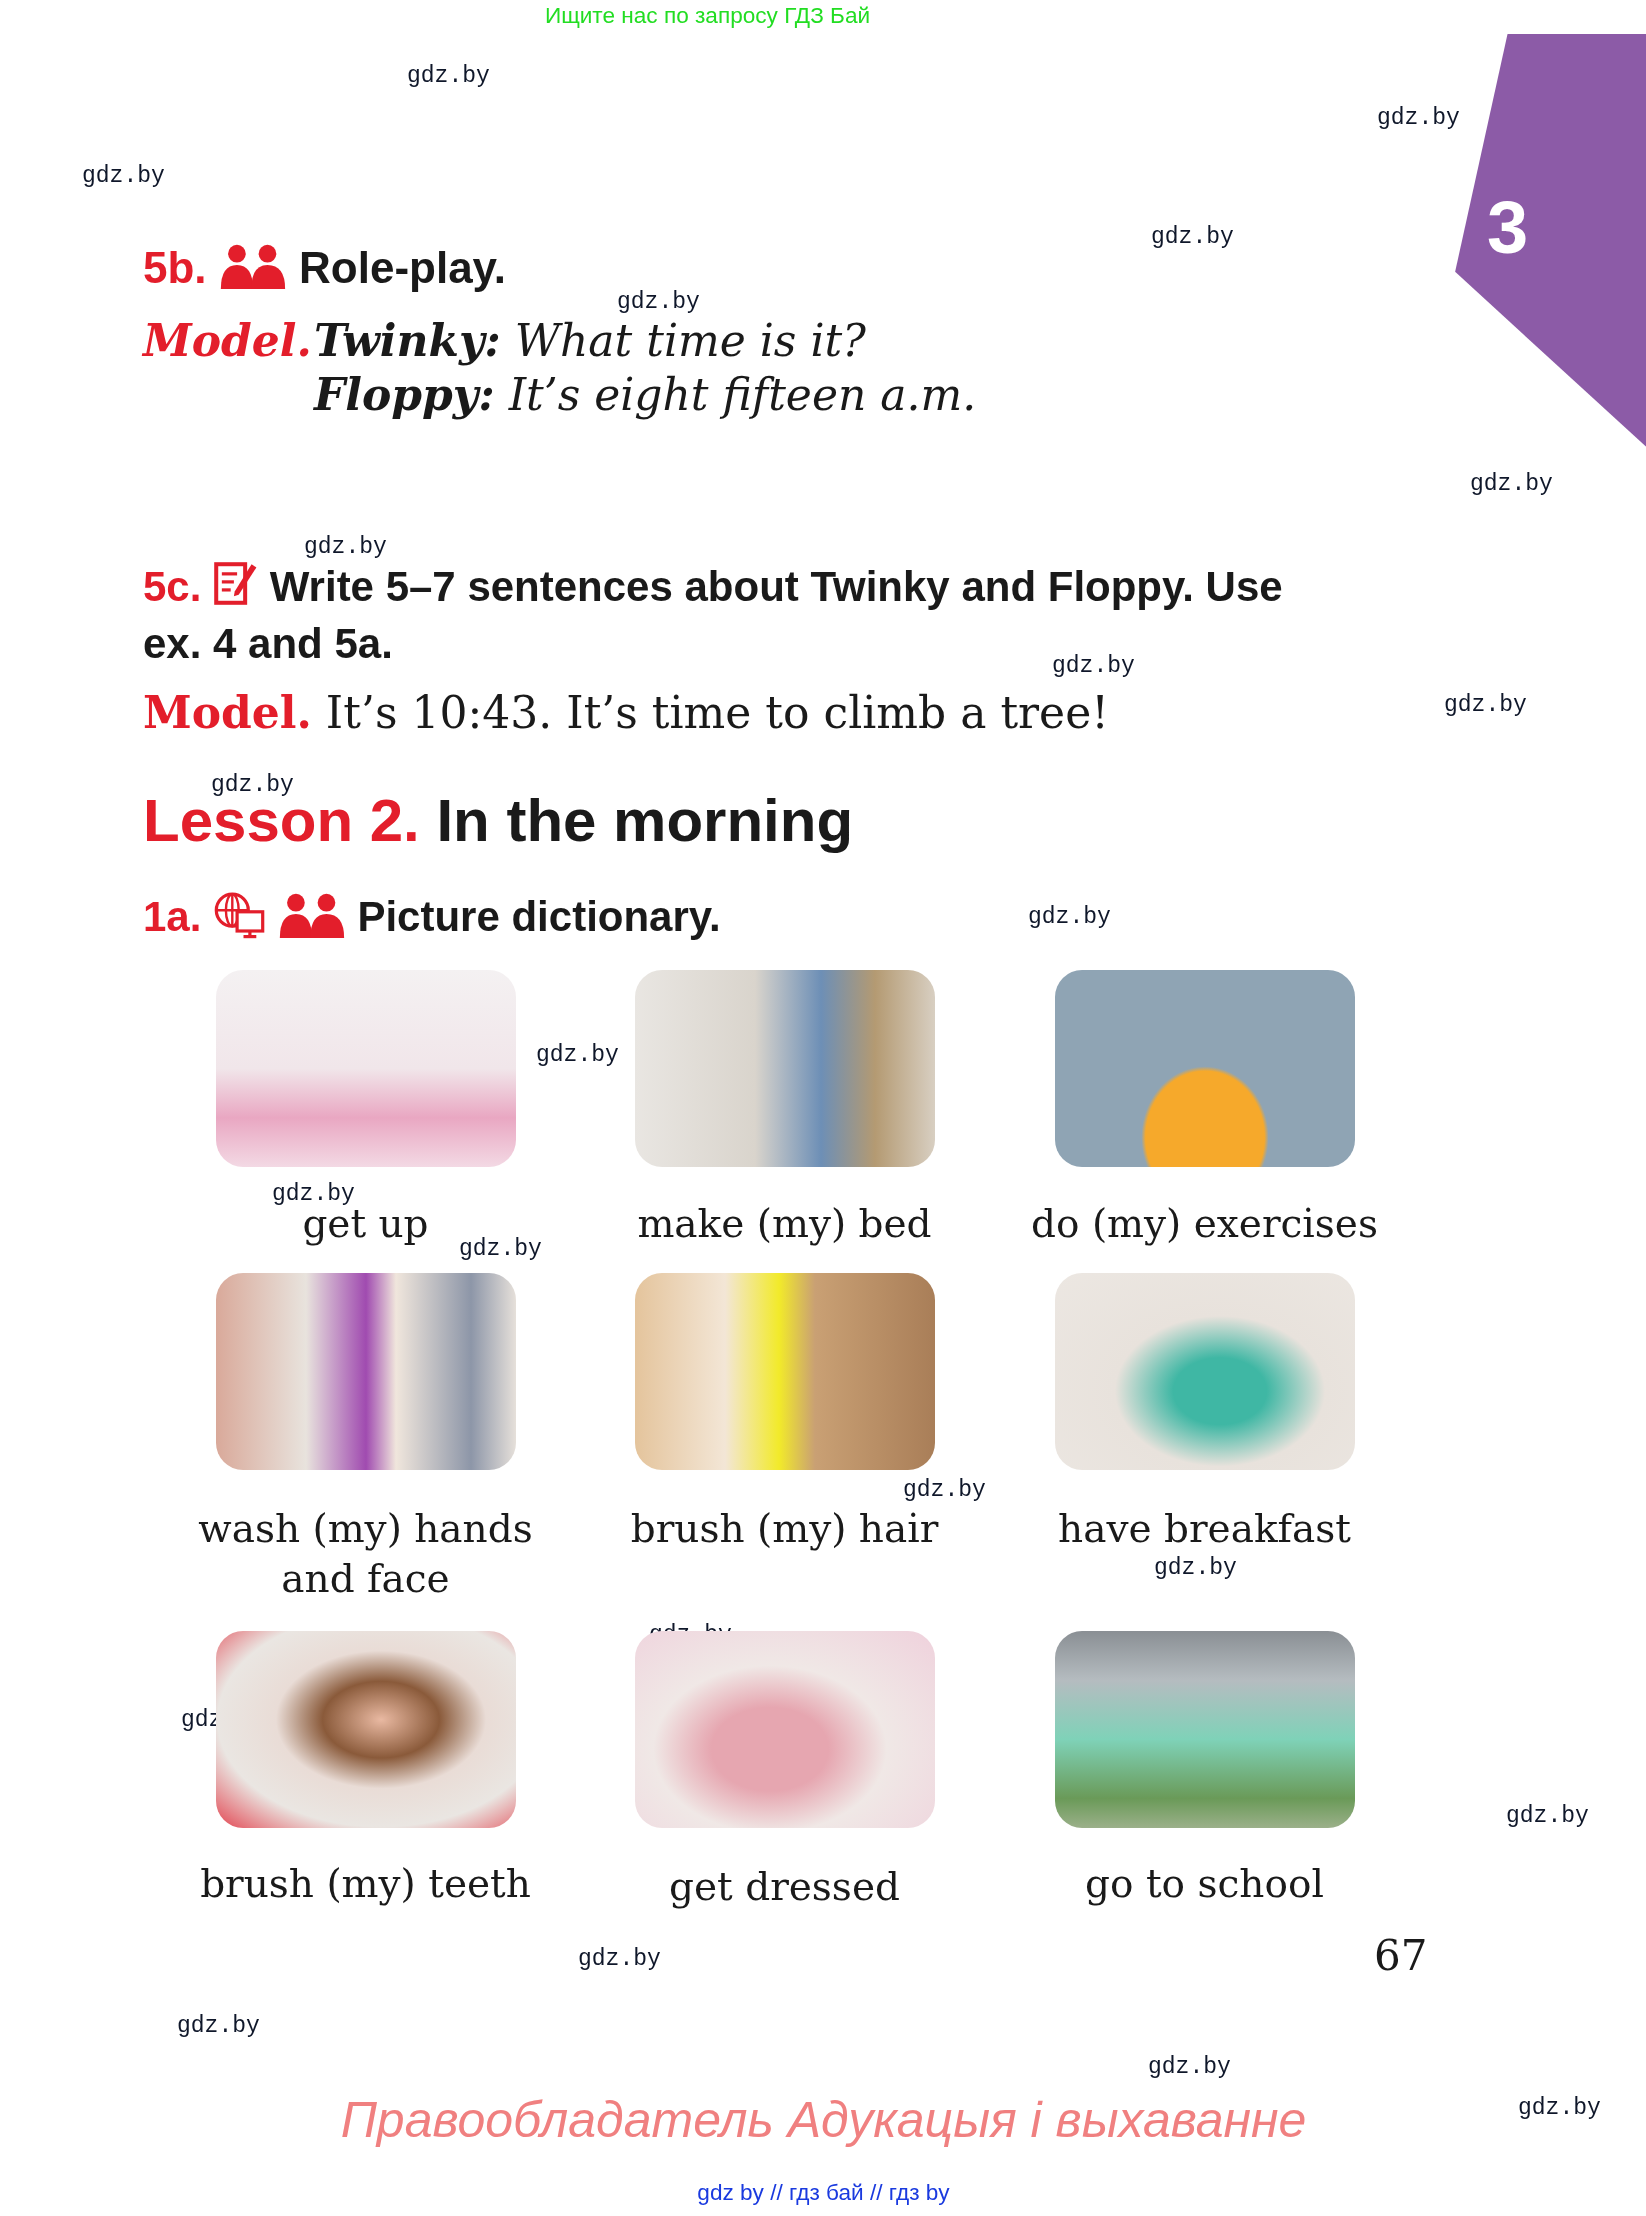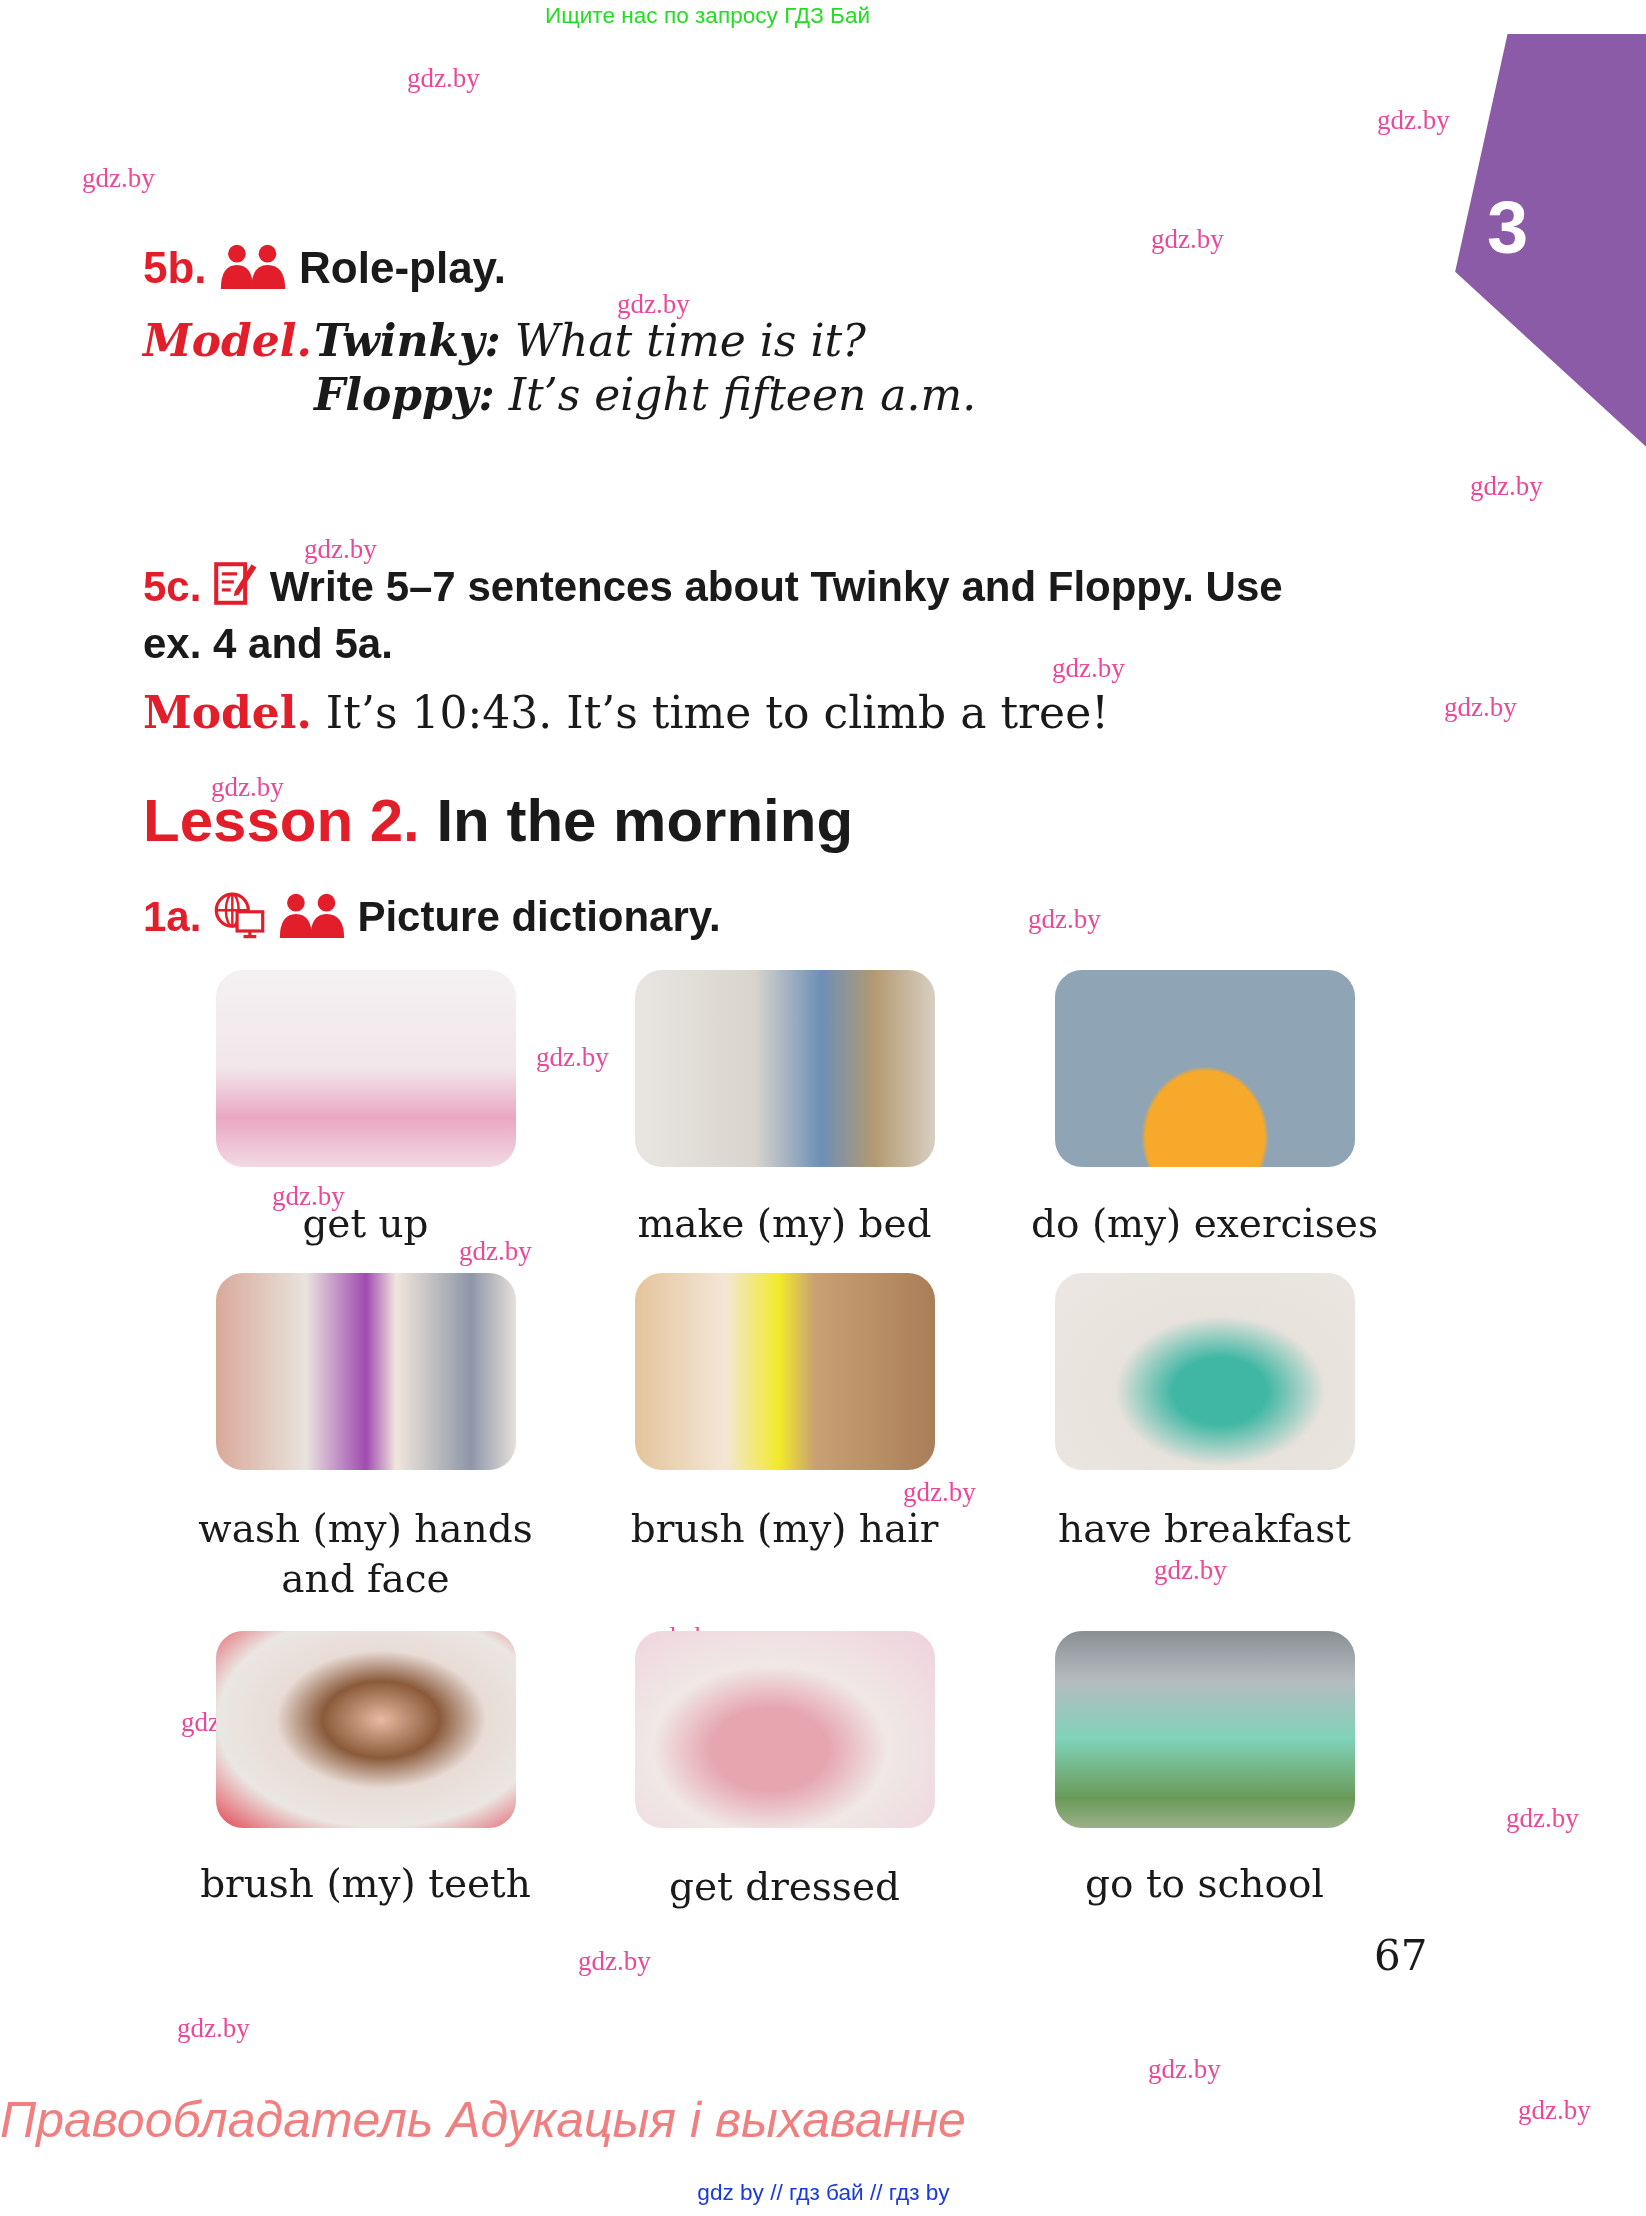--- a/index.html
+++ b/index.html
@@ -1,30 +1,30 @@
 <!DOCTYPE html>
 <html style="font-size:13px"><head>
 <meta charset="utf-8">
 <style>
   html, body { margin:0; padding:0; }
   body { width:1647px; height:2216px; position:relative; background:#ffffff; overflow:hidden; font-family:"Liberation Sans", sans-serif; }
   .abs { position:absolute; white-space:nowrap; }
   .top-banner { left:0; width:1415px; top:3.2px; text-align:center; font-size:22.6px; color:#22dd22; font-family:"Liberation Sans", sans-serif; }
-  .wm { font-size:27px; color:#ec4899; font-family:Liberation Serif, serif; }
+  .wm { font-size:23px; color:#0f172a; font-family:Liberation Mono, monospace; }
   .tab { left:0; top:0; width:1647px; height:484px; }
   .ex-head { font-family:"Liberation Sans", sans-serif; font-weight:bold; font-size:44px; color:#1a1a1a; }
   .red { color:#e31e2b; }
   .serif { font-family:"DejaVu Serif", serif; font-size:44px; color:#1a1a1a; }
   .serif b { font-weight:bold; }
   .model { font-family:"DejaVu Serif", serif; font-weight:bold; color:#e31e2b; }
   .lesson { font-family:"Liberation Sans", sans-serif; font-weight:bold; font-size:60px; color:#1a1a1a; }
   .pic { position:absolute; width:300px; height:197px; border-radius:27px; overflow:hidden; }
   .caption { position:absolute; width:419px; text-align:center; font-family:"DejaVu Serif", serif; font-size:39px; color:#1a1a1a; line-height:50px; }
   .icon { display:inline-block; vertical-align:middle; }
-  .footer-wm { left:0; width:1647px; top:2091px; font-size:50px; font-style:italic; color:#f08080; font-family:"Liberation Sans", sans-serif; }
+  .footer-wm { left:0; width:1647px; text-align:center; top:2091px; font-size:50px; font-style:italic; color:#f08080; font-family:"Liberation Sans", sans-serif; }
   .footer-links { left:0; width:1647px; text-align:center; top:2180px; font-size:22.6px; color:#1a3adf; }
   .pagenum { font-family:"DejaVu Serif", serif; font-size:42px; color:#1a1a1a; }
 </style>
 </head>
 <body>
 
 <div class="abs top-banner">Ищите нас по запросу ГДЗ Бай</div>
 
 <svg class="abs tab" viewBox="0 0 2043 600" width="1647" height="484">
   <polygon points="1870,42 2043,42 2043,555 1805,337" fill="#8c5ba7"></polygon>

